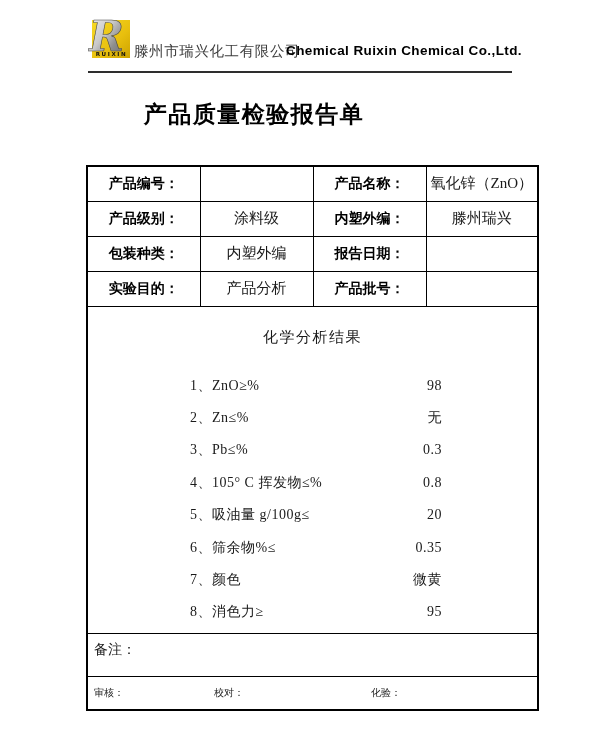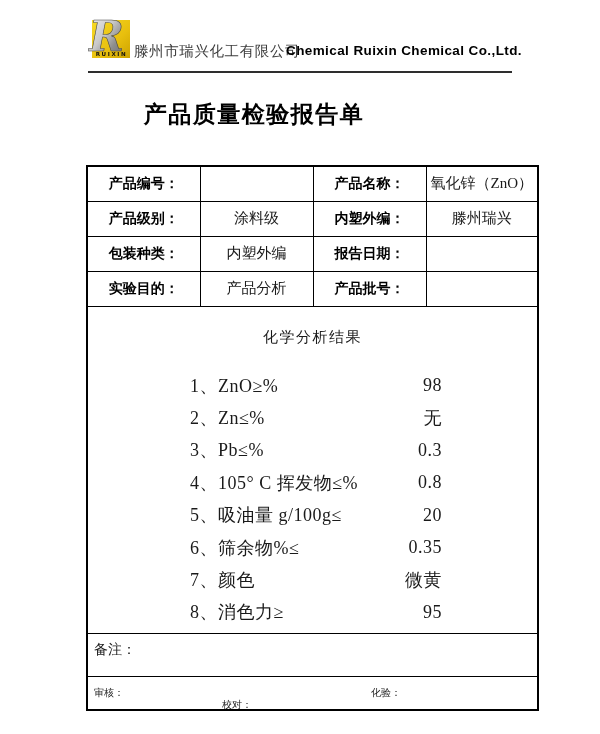--- a/index.html
+++ b/index.html
@@ -50,39 +50,39 @@
   
   tr.analysis-row{height:327px;}
   td.analysis-cell{vertical-align:top;}
   .analysis-heading{
     margin-top:21px;text-align:center;
     font-size:15px;letter-spacing:1.5px;color:#1a1a1a;
   }
   .analysis-list{margin-top:23px;}
   .analysis-item{
     position:relative;height:32.4px;display:flex;align-items:center;
-    font-size:18px;color:#1a1a1a;
+    font-size:14px;color:#1a1a1a;
   }
   .analysis-item .a-label{margin-left:102px;letter-spacing:0.5px;white-space:nowrap;}
   .analysis-item .a-value{
     position:absolute;left:254px;width:100px;text-align:right;letter-spacing:0.5px;
   }
 
   
   tr.remarks-row{height:43px;}
   td.remarks-cell{
     vertical-align:top;text-align:left;
     font-size:14px;color:#1a1a1a;
   }
   .remarks-label{display:inline-block;margin:7px 0 0 6px;}
   tr.sign-row{height:34px;}
   td.sign-cell{position:relative;font-size:10px;color:#1a1a1a;}
   .sign{position:absolute;top:50%;transform:translateY(-50%);white-space:nowrap;}
   .sign-audit{left:6px;}
-  .sign-proofread{left:134px;margin-top:12px;}
+  .sign-proofread{left:126px;}
   .sign-assay{left:283px;}
 </style>
 </head>
 <body>
 
 <div class="page">
 
   <div class="logo">
     <svg width="46" height="52" viewBox="0 0 46 52">
       <defs>

